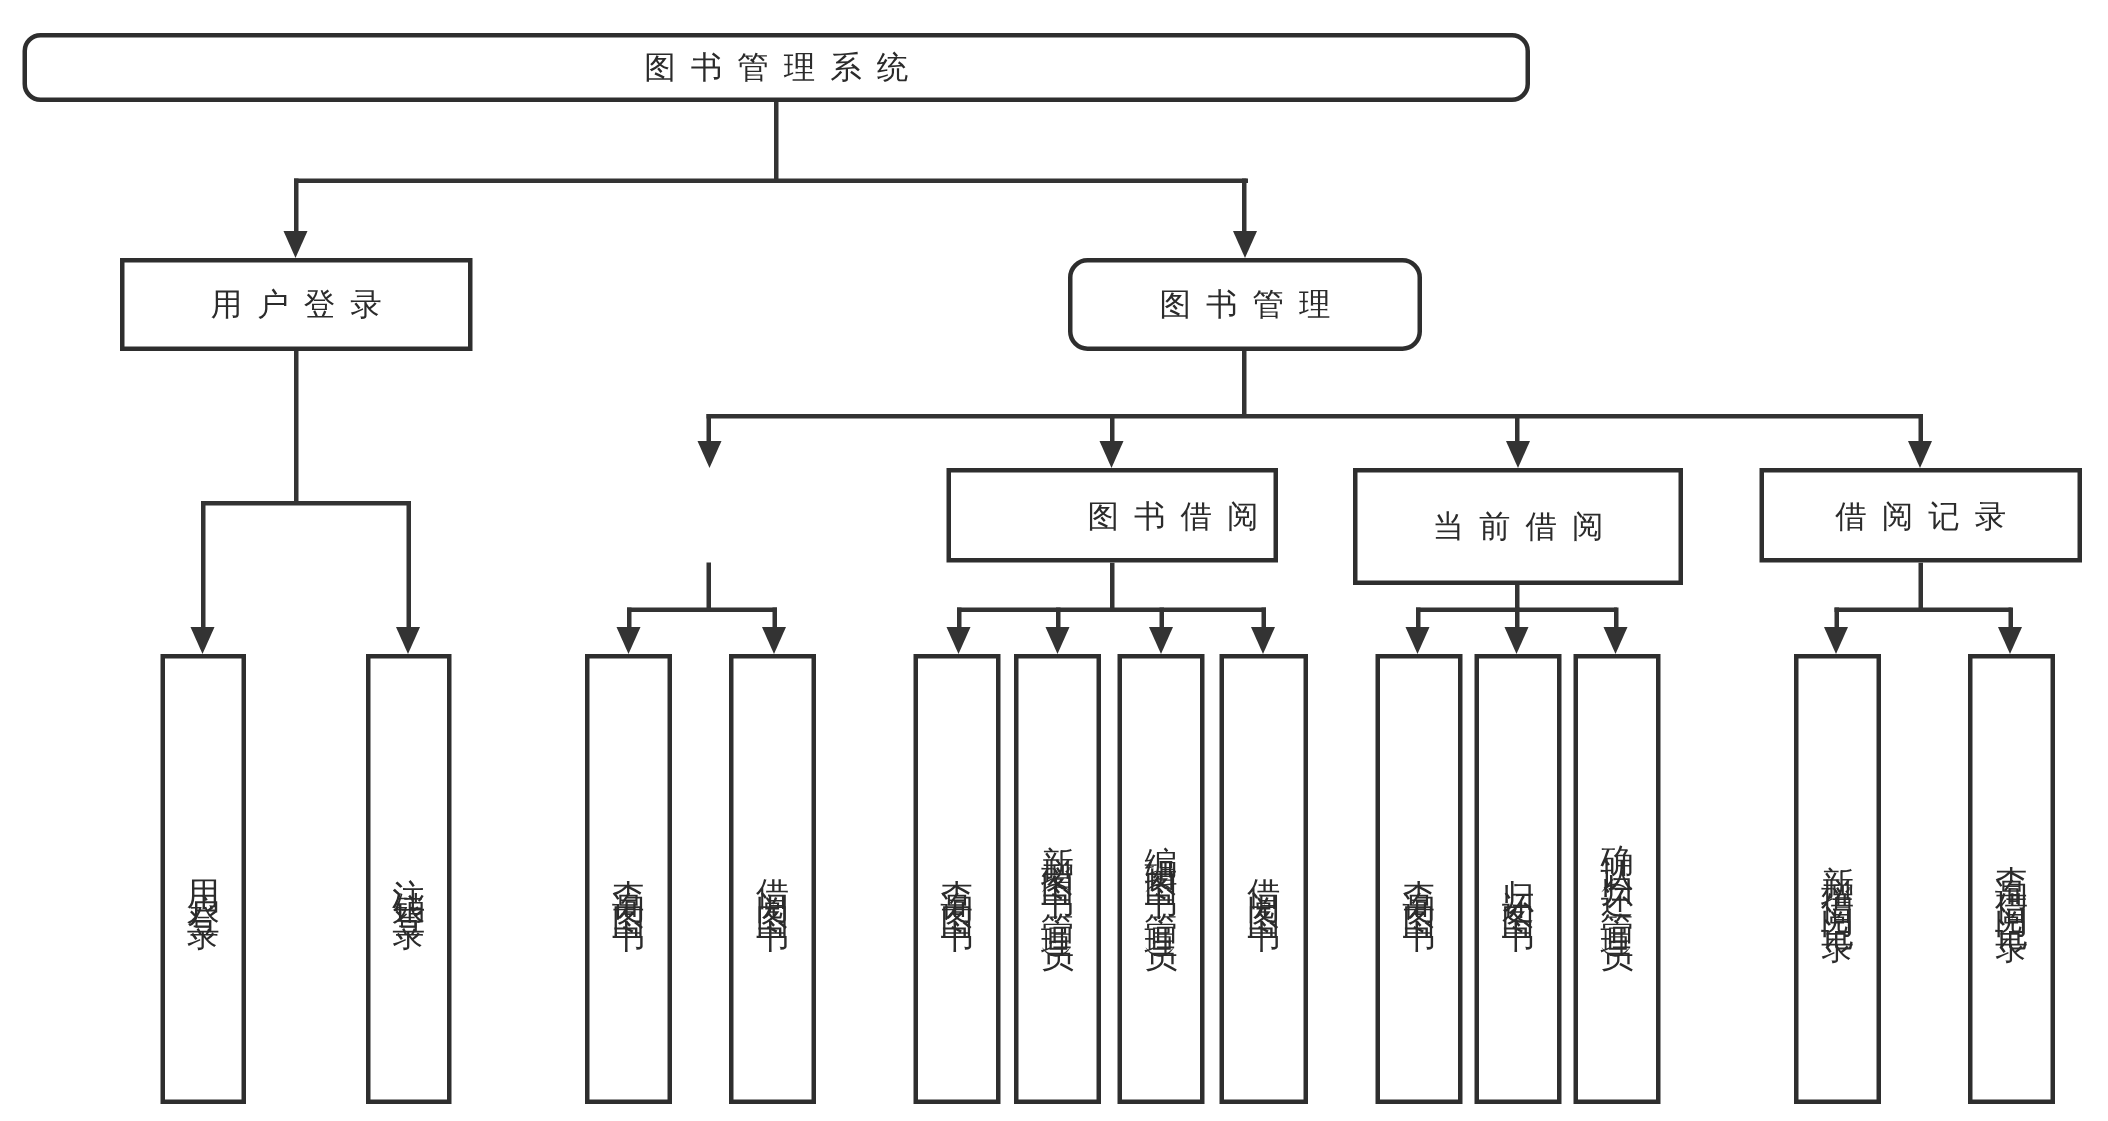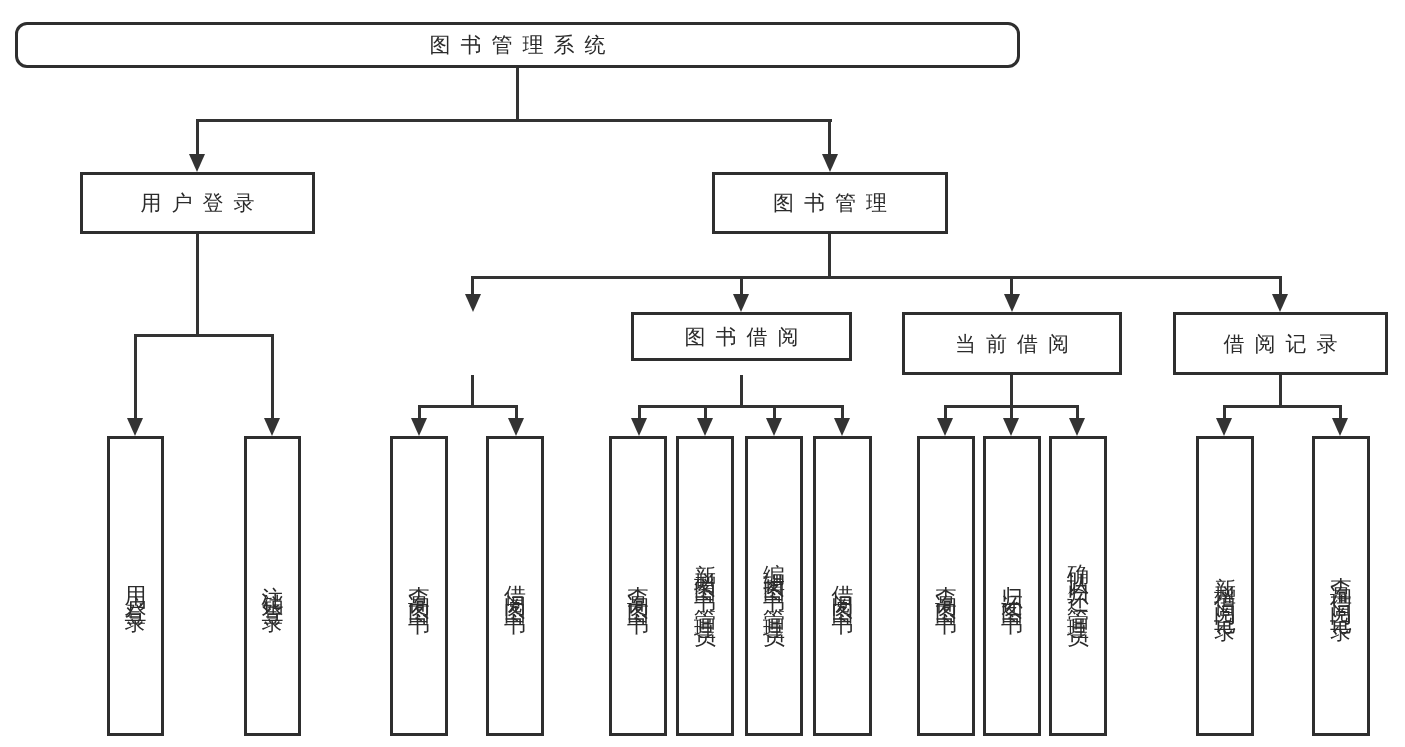--- a/index.html
+++ b/index.html
@@ -84,21 +84,21 @@
   <div class="vline" style="left:516px; top:68px; height:54px;"></div>
   <div class="hline" style="left:196px; top:119px; width:636px;"></div>
   <div class="vline" style="left:196px; top:119px; height:38px;"></div>
   <div class="arrowhead" style="left:189px; top:154px;"></div>
   <div class="vline" style="left:828px; top:119px; height:38px;"></div>
   <div class="arrowhead" style="left:822px; top:154px;"></div>
 
   <div class="node" style="left:80px; top:172px; width:235px; height:62px;">
     <span>用户登录</span>
   </div>
-  <div class="node" style="left:712px; top:172px; width:236px; height:62px;">
+  <div class="node" style="left:712px; top:172px; width:236px; height:62px;border-radius:13px;">
     <span>图书管理</span>
   </div>
 
   <div class="vline" style="left:196px; top:233px; height:103px;"></div>
   <div class="hline" style="left:134px; top:334px; width:140px;"></div>
   <div class="vline" style="left:134px; top:334px; height:86px;"></div>
   <div class="arrowhead" style="left:127px; top:418px;"></div>
   <div class="vline" style="left:271px; top:334px; height:86px;"></div>
   <div class="arrowhead" style="left:264px; top:418px;"></div>
 
@@ -106,24 +106,24 @@
   <div class="hline" style="left:471px; top:276px; width:811px;"></div>
   <div class="vline" style="left:471px; top:276px; height:20px;"></div>
   <div class="arrowhead" style="left:465px; top:294px;"></div>
   <div class="vline" style="left:740px; top:276px; height:20px;"></div>
   <div class="arrowhead" style="left:733px; top:294px;"></div>
   <div class="vline" style="left:1010px; top:276px; height:20px;"></div>
   <div class="arrowhead" style="left:1004px; top:294px;"></div>
   <div class="vline" style="left:1279px; top:276px; height:20px;"></div>
   <div class="arrowhead" style="left:1272px; top:294px;"></div>
 
-  <div class="node" style="left:631px; top:312px; width:221px; height:49px;">
+  <div class="node" style="left:631px; top:312px; width:221px; height:63px;justify-content:flex-end;">
     <span>图书借阅</span>
   </div>
-  <div class="node" style="left:902px; top:312px; width:220px; height:63px;">
+  <div class="node" style="left:902px; top:312px; width:220px; height:78px;">
     <span>当前借阅</span>
   </div>
   <div class="node" style="left:1173px; top:312px; width:215px; height:63px;">
     <span>借阅记录</span>
   </div>
 
   <div class="vline" style="left:471px; top:375px; height:33px;"></div>
   <div class="hline" style="left:418px; top:405px; width:100px;"></div>
   <div class="vline" style="left:418px; top:405px; height:16px;"></div>
   <div class="arrowhead" style="left:411px; top:418px;"></div>

